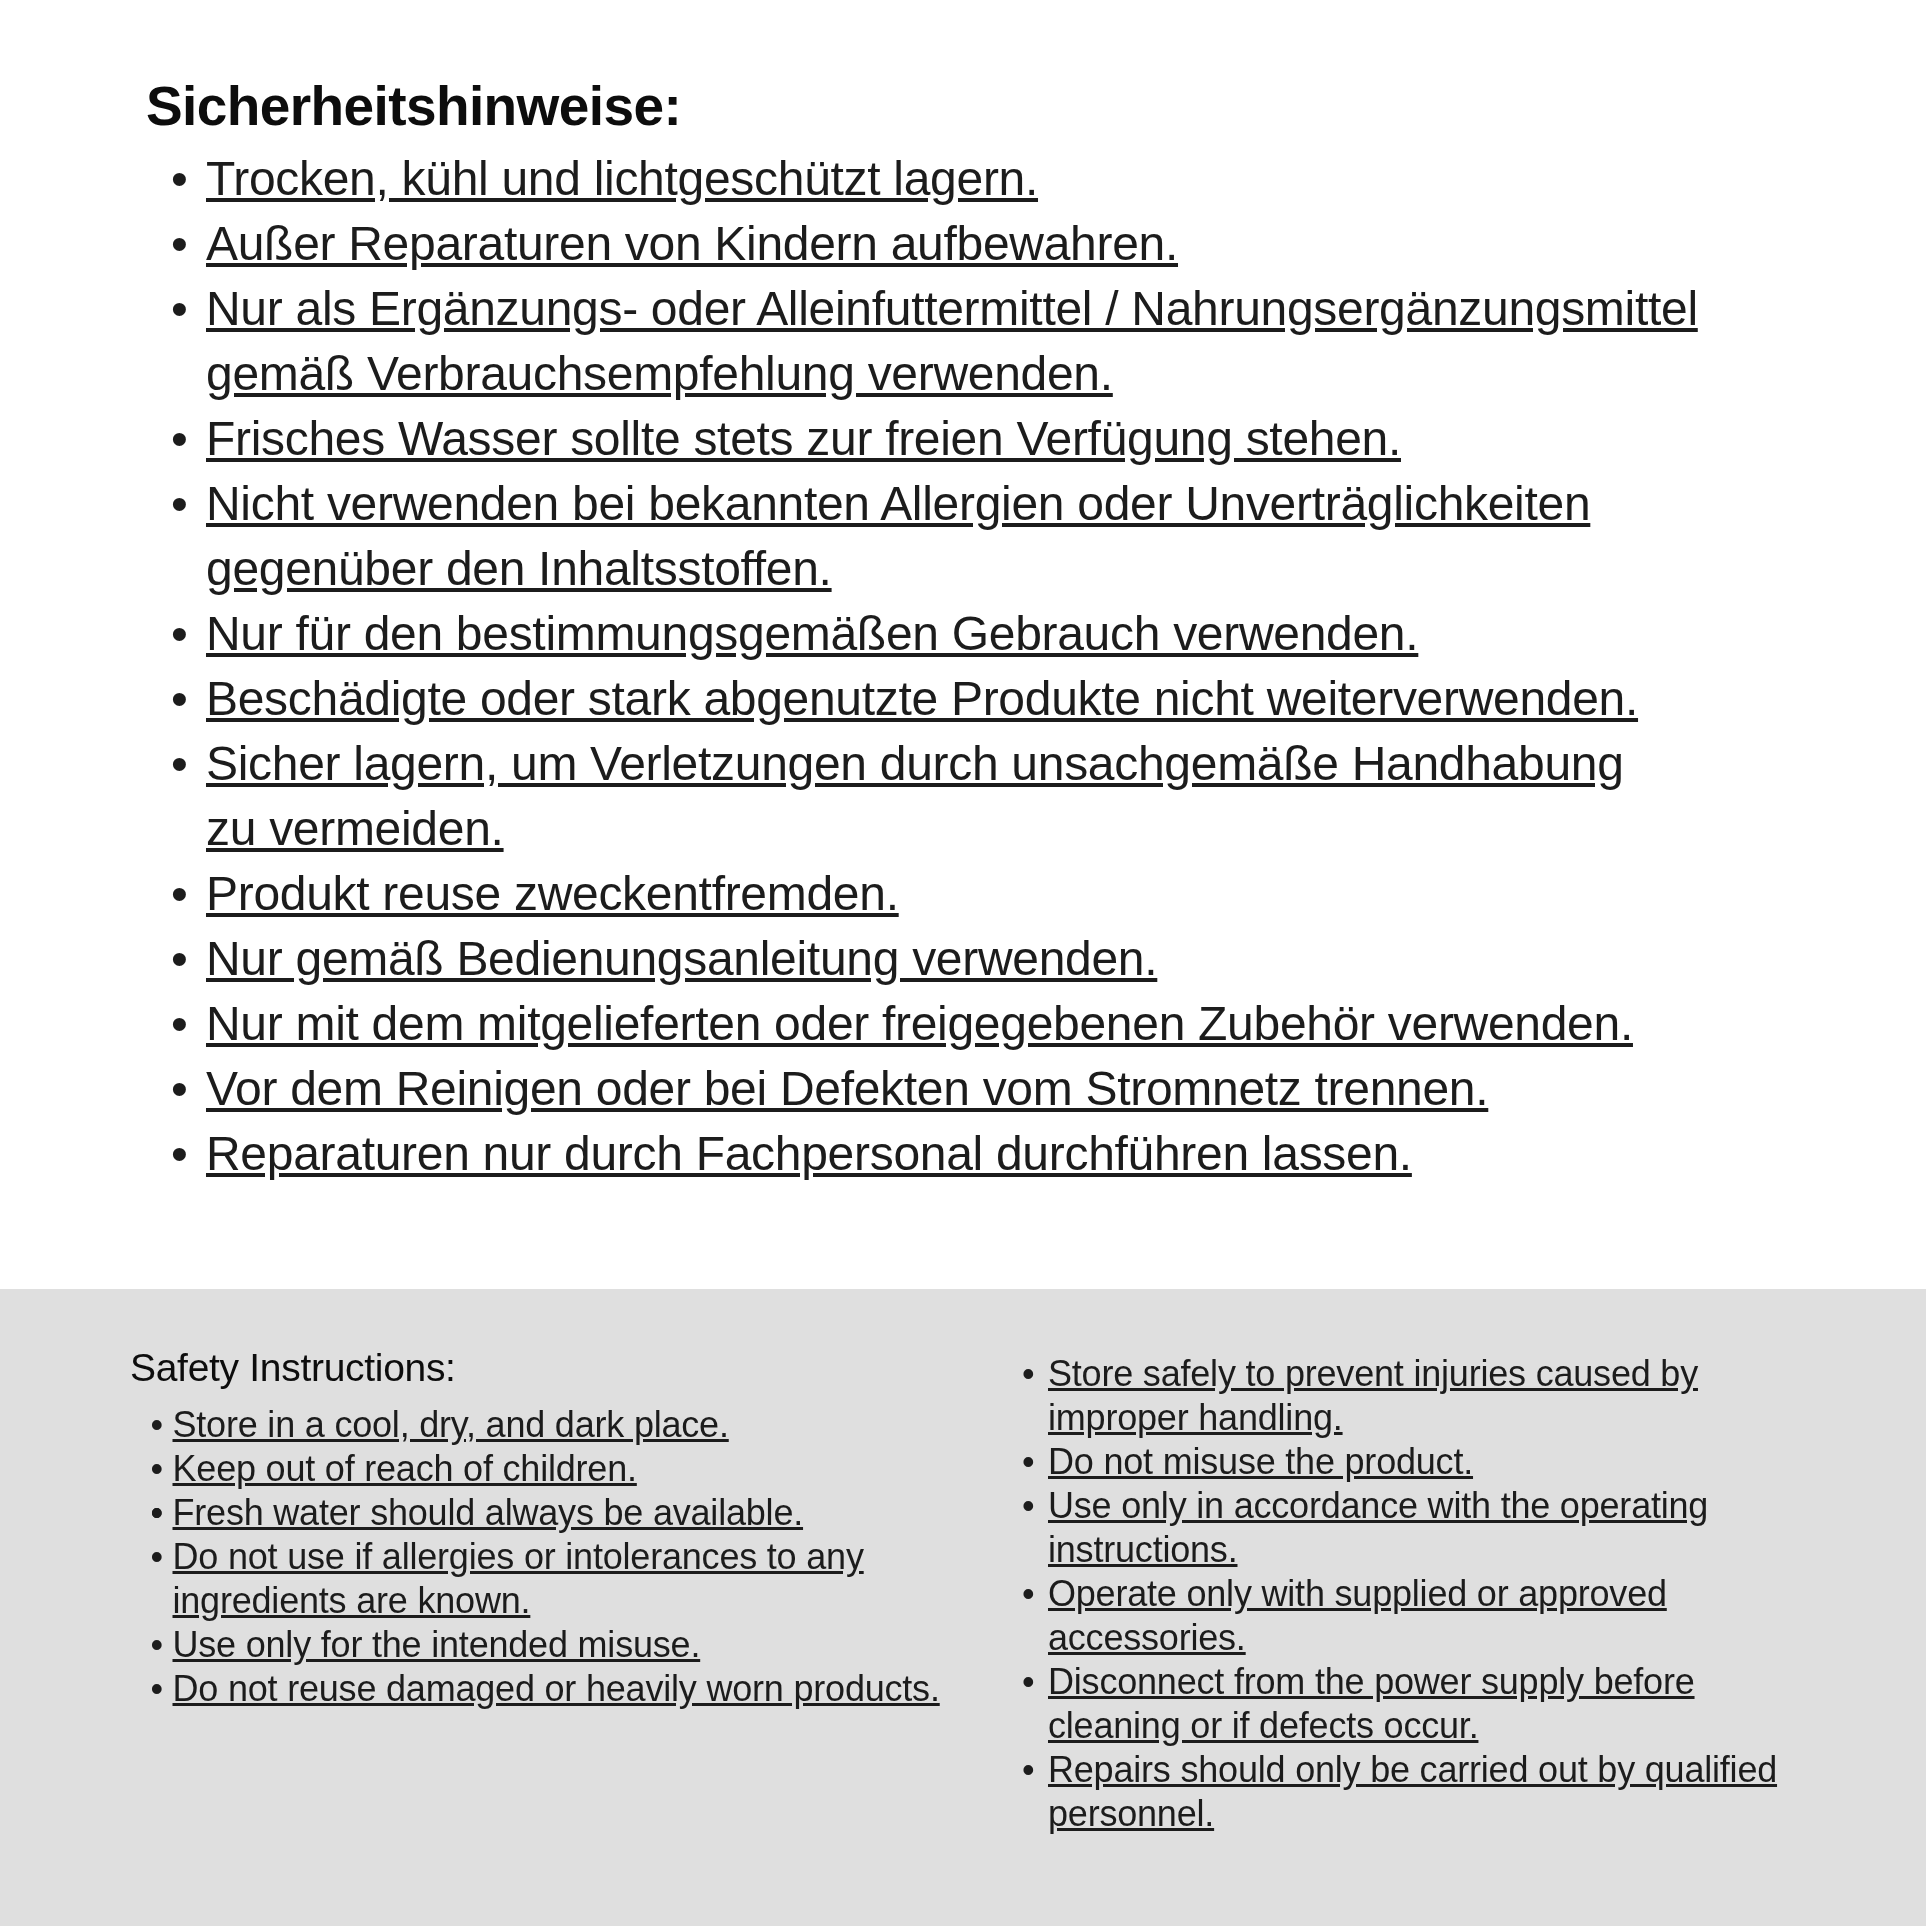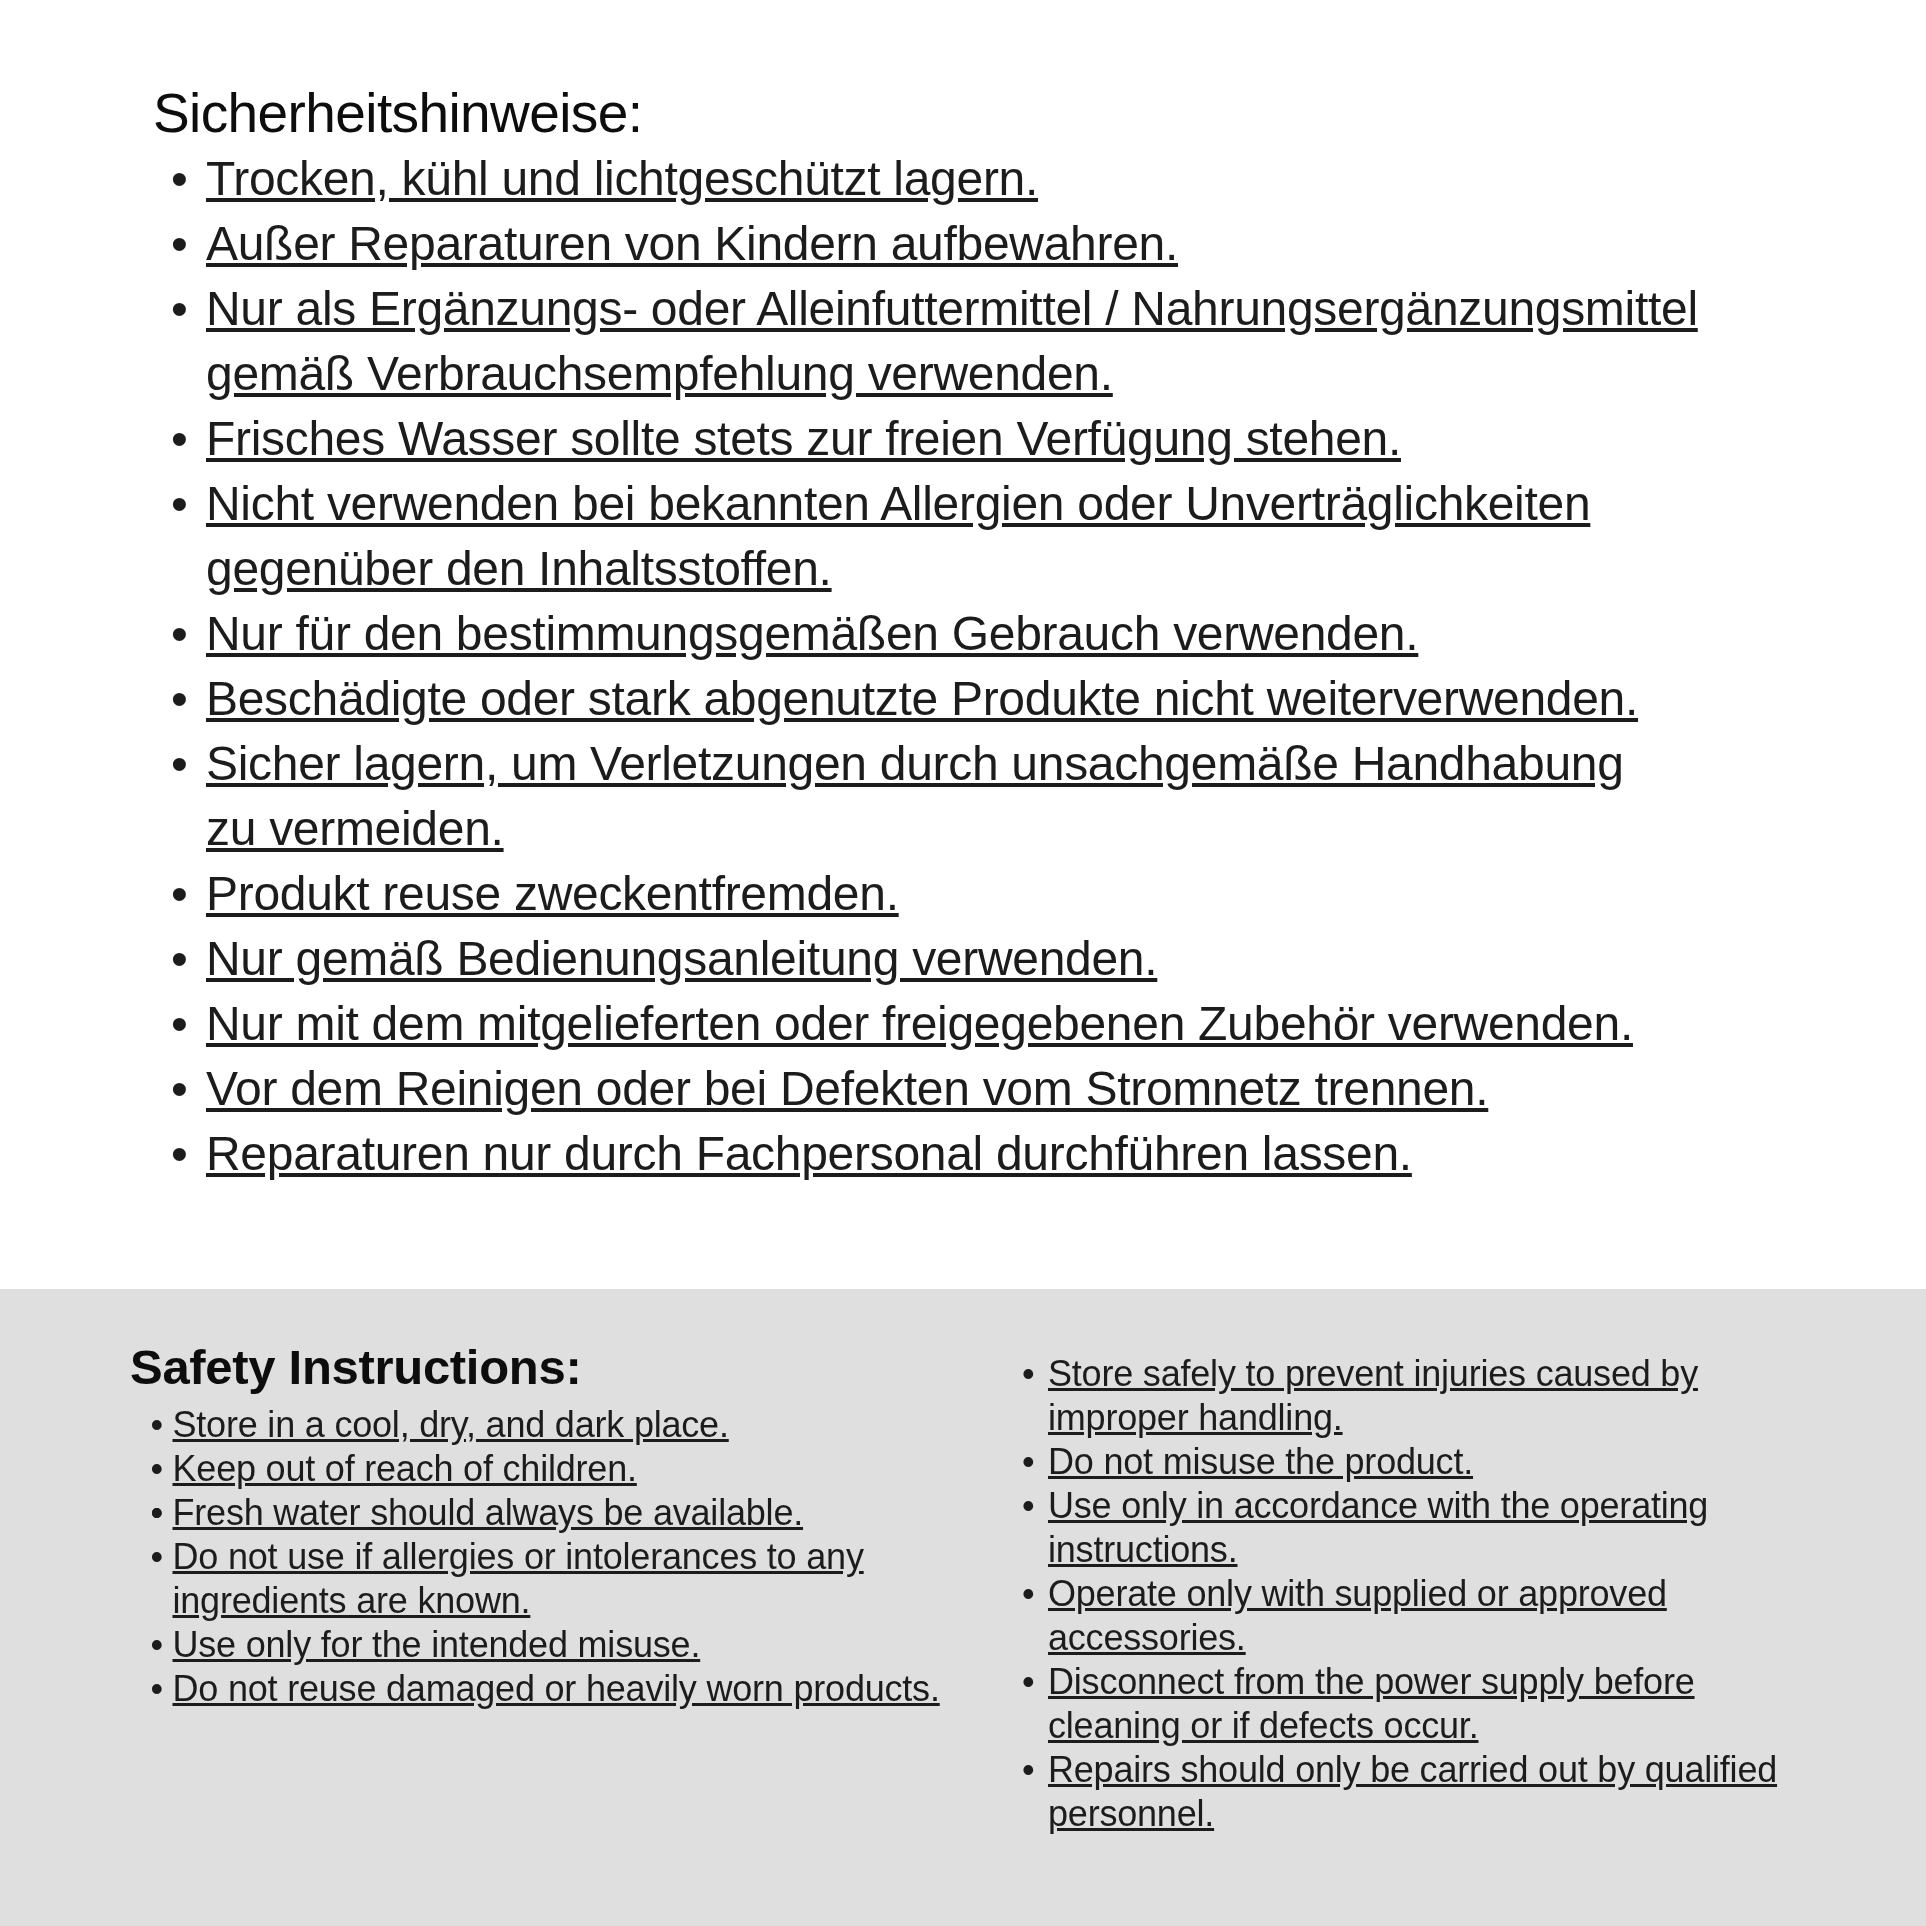--- a/index.html
+++ b/index.html
@@ -23,24 +23,24 @@
     position: absolute;
     top: 0; left: 0;
     width: 1926px;
     height: 1289px;
     background: #ffffff;
   }
   .de-heading {
     position: absolute;
     left: 137px;
     top: 64px;
-    margin: 16px;
+    margin: 9px;
     font-size: 55px;
     line-height: 66px;
-    font-weight: normal;
+    font-weight: bold;
     color: #0d0d0d;
     letter-spacing: -0.6px;
   }
   .de-list {
     position: absolute;
     left: 171px;
     top: 146px;
     width: 1721px;
     margin: 0;
     padding: 0;
@@ -63,23 +63,23 @@
     background: #dfdfdf;
   }
   .en-col-left {
     position: absolute;
     left: 130px;
     top: 56px;
     width: 860px;
   }
   .en-heading {
     margin: 0;
-    font-size: 49px;
+    font-size: 39px;
     line-height: 45px;
-    font-weight: bold;
+    font-weight: normal;
     color: #0d0d0d;
     letter-spacing: -0.3px;
   }
   .en-list {
     margin: 0;
     padding: 0;
     list-style: none;
     font-size: 36px;
     line-height: 44px;
     letter-spacing: -0.2px;

